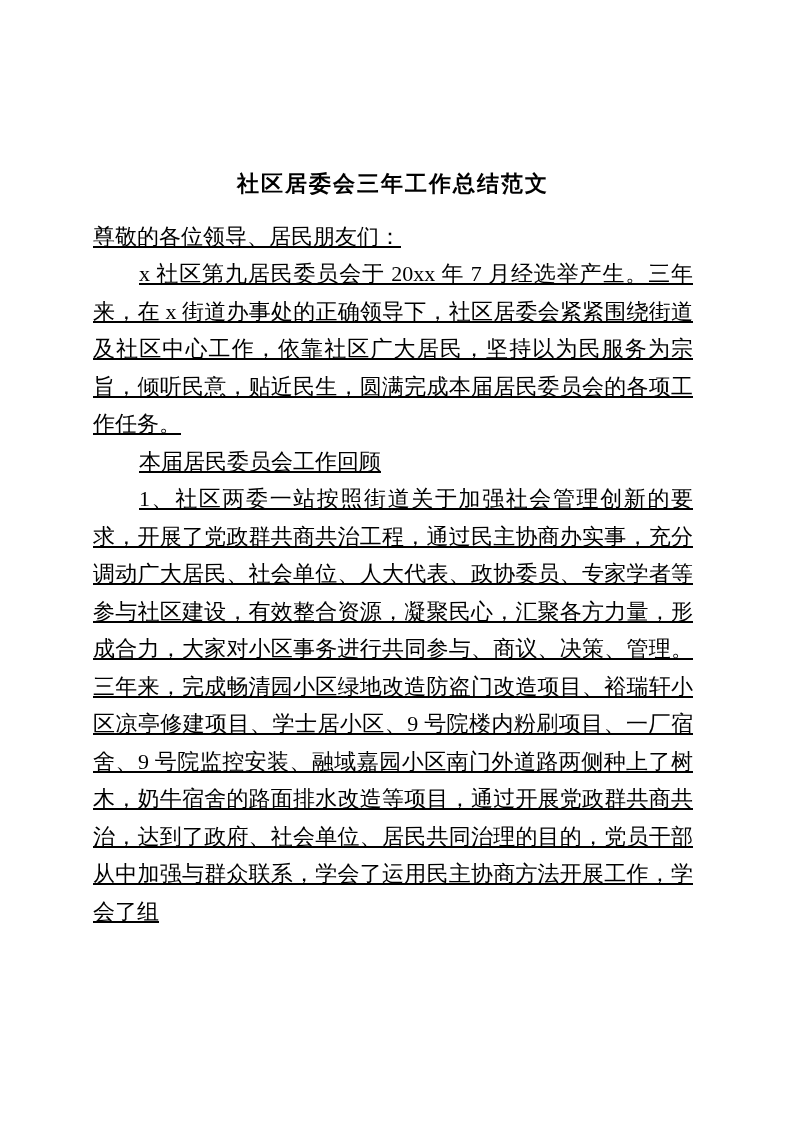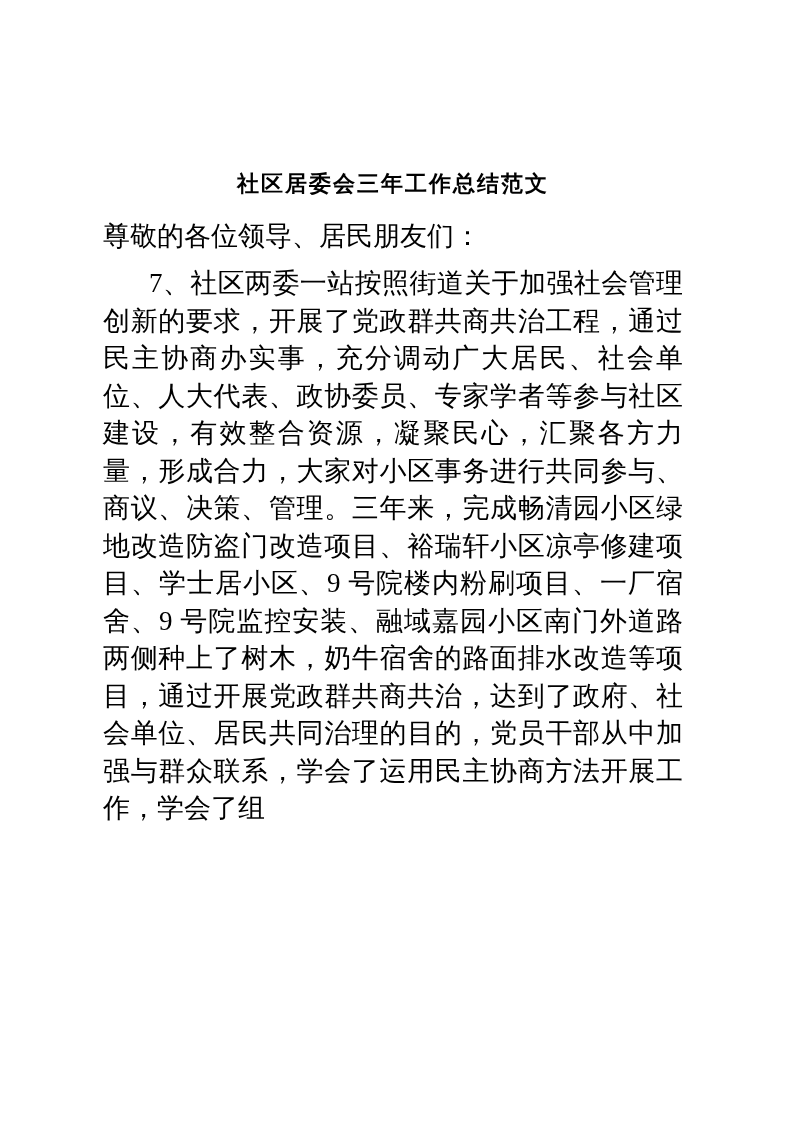--- a/index.html
+++ b/index.html
@@ -24,38 +24,41 @@
   }
   .doc-title {
     margin: 0 0 15px 0;
     font-size: 22px;
     font-weight: bold;
     letter-spacing: 2px;
     line-height: 37.5px;
     text-align: center;
   }
   .para {
-    margin: 10px;
-    font-size: 27px;
+    margin: 0;
+    font-size: 22px;
     line-height: 37.5px;
     text-align: justify;
     letter-spacing: 0;
     word-break: normal;
+    text-decoration: underline;
   }
   .para.indent {
     text-indent: 46px;
   }
   .para.bold {
     font-weight: bold;
   }
 </style>
 </head>
 <body>
 
 <div class="page">
   <div class="content">
     <h1 class="doc-title">社区居委会三年工作总结范文</h1>
     <div>
         <p class="para">尊敬的各位领导、居民朋友们：</p>
-        <p class="para indent">7、社区两委一站按照街道关于加强社会管理创新的要求，开展了党政群共商共治工程，通过民主协商办实事，充分调动广大居民、社会单位、人大代表、政协委员、专家学者等参与社区建设，有效整合资源，凝聚民心，汇聚各方力量，形成合力，大家对小区事务进行共同参与、商议、决策、管理。三年来，完成畅清园小区绿地改造防盗门改造项目、裕瑞轩小区凉亭修建项目、学士居小区、9 号院楼内粉刷项目、一厂宿舍、9 号院监控安装、融域嘉园小区南门外道路两侧种上了树木，奶牛宿舍的路面排水改造等项目，通过开展党政群共商共治，达到了政府、社会单位、居民共同治理的目的，党员干部从中加强与群众联系，学会了运用民主协商方法开展工作，学会了组</p>
+        <p class="para indent">x 社区第九居民委员会于 20xx 年 7 月经选举产生。三年来，在 x 街道办事处的正确领导下，社区居委会紧紧围绕街道及社区中心工作，依靠社区广大居民，坚持以为民服务为宗旨，倾听民意，贴近民生，圆满完成本届居民委员会的各项工作任务。</p>
+        <p class="para indent">本届居民委员会工作回顾</p>
+        <p class="para indent">1、社区两委一站按照街道关于加强社会管理创新的要求，开展了党政群共商共治工程，通过民主协商办实事，充分调动广大居民、社会单位、人大代表、政协委员、专家学者等参与社区建设，有效整合资源，凝聚民心，汇聚各方力量，形成合力，大家对小区事务进行共同参与、商议、决策、管理。三年来，完成畅清园小区绿地改造防盗门改造项目、裕瑞轩小区凉亭修建项目、学士居小区、9 号院楼内粉刷项目、一厂宿舍、9 号院监控安装、融域嘉园小区南门外道路两侧种上了树木，奶牛宿舍的路面排水改造等项目，通过开展党政群共商共治，达到了政府、社会单位、居民共同治理的目的，党员干部从中加强与群众联系，学会了运用民主协商方法开展工作，学会了组</p>
       </div>
   </div>
 </div>
 
 </body></html>

